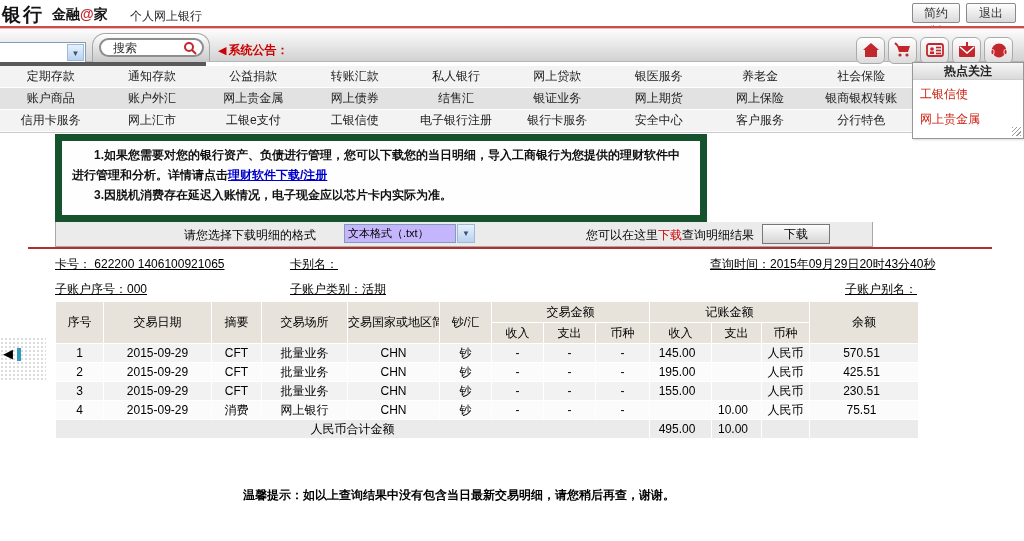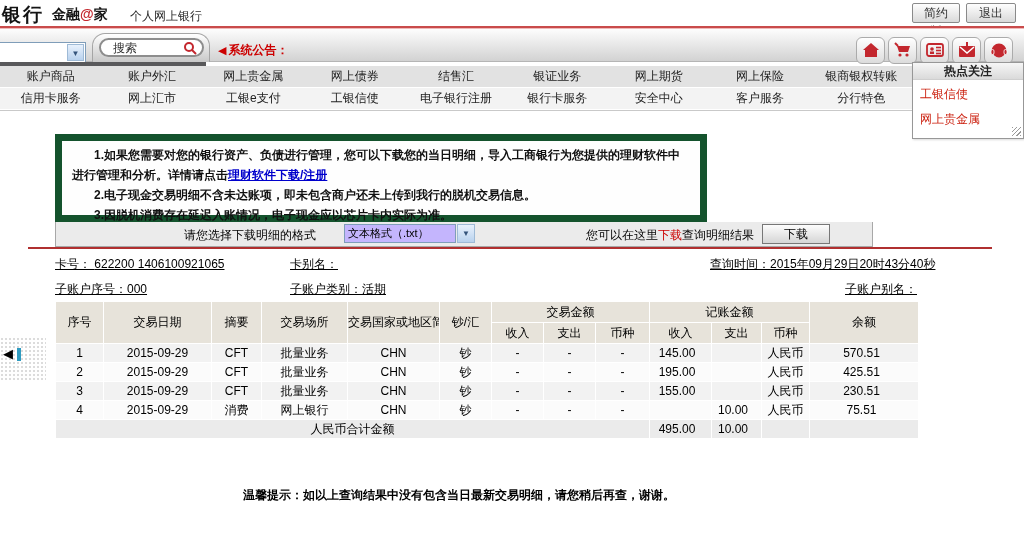--- a/index.html
+++ b/index.html
@@ -149,20 +149,31 @@
       <circle cx="9" cy="9" r="6.5" fill="#c3272e"></circle>
       <path d="M2.5 9 a6.5 6.5 0 0 1 13 0" fill="none" stroke="#c3272e" stroke-width="2"></path>
       <rect x="1" y="7.5" width="3" height="5" rx="1.5" fill="#c3272e" stroke="#fff" stroke-width="0.8"></rect>
       <rect x="14" y="7.5" width="3" height="5" rx="1.5" fill="#c3272e" stroke="#fff" stroke-width="0.8"></rect>
     </svg>
   </div>
 </div>
 <div class="dark-strip"></div>
 
 <div class="menu">
+  <div class="menu-row light">
+    <span class="menu-cell">定期存款</span>
+    <span class="menu-cell">通知存款</span>
+    <span class="menu-cell">公益捐款</span>
+    <span class="menu-cell">转账汇款</span>
+    <span class="menu-cell">私人银行</span>
+    <span class="menu-cell">网上贷款</span>
+    <span class="menu-cell">银医服务</span>
+    <span class="menu-cell">养老金</span>
+    <span class="menu-cell">社会保险</span>
+  </div>
   <div class="menu-row dark">
     <span class="menu-cell">账户商品</span>
     <span class="menu-cell">账户外汇</span>
     <span class="menu-cell">网上贵金属</span>
     <span class="menu-cell">网上债券</span>
     <span class="menu-cell">结售汇</span>
     <span class="menu-cell">银证业务</span>
     <span class="menu-cell">网上期货</span>
     <span class="menu-cell">网上保险</span>
     <span class="menu-cell">银商银权转账</span>
@@ -182,21 +193,20 @@
 
 <div class="hot-panel">
   <div class="hot-title">热点关注</div>
   <div class="hot-item">工银信使</div>
   <div class="hot-item">网上贵金属</div>
   <div class="resize-handle"></div>
 </div>
 
 <div class="notes-box">
   <p><span>1.如果您需要对您的银行资产、负债进行管理，您可以下载您的当日明细，导入工商银行为您提供的理财软件中进行管理和分析。详情请点击</span><a class="blue-link">理财软件下载/注册</a></p>
-  <p>2.电子现金交易明细不含未达账项，即未包含商户还未上传到我行的脱机交易信息。</p>
   <p>3.因脱机消费存在延迟入账情况，电子现金应以芯片卡内实际为准。</p>
 </div>
 
 <div class="download-bar">
   <span class="fmt-label">请您选择下载明细的格式</span>
   <span class="fmt-select">
     <span>文本格式（.txt）</span>
     <span class="chev">▼</span>
   </span>
   <span class="hint"><span>您可以在这里</span><span class="red-link">下载</span><span>查询明细结果</span></span>

